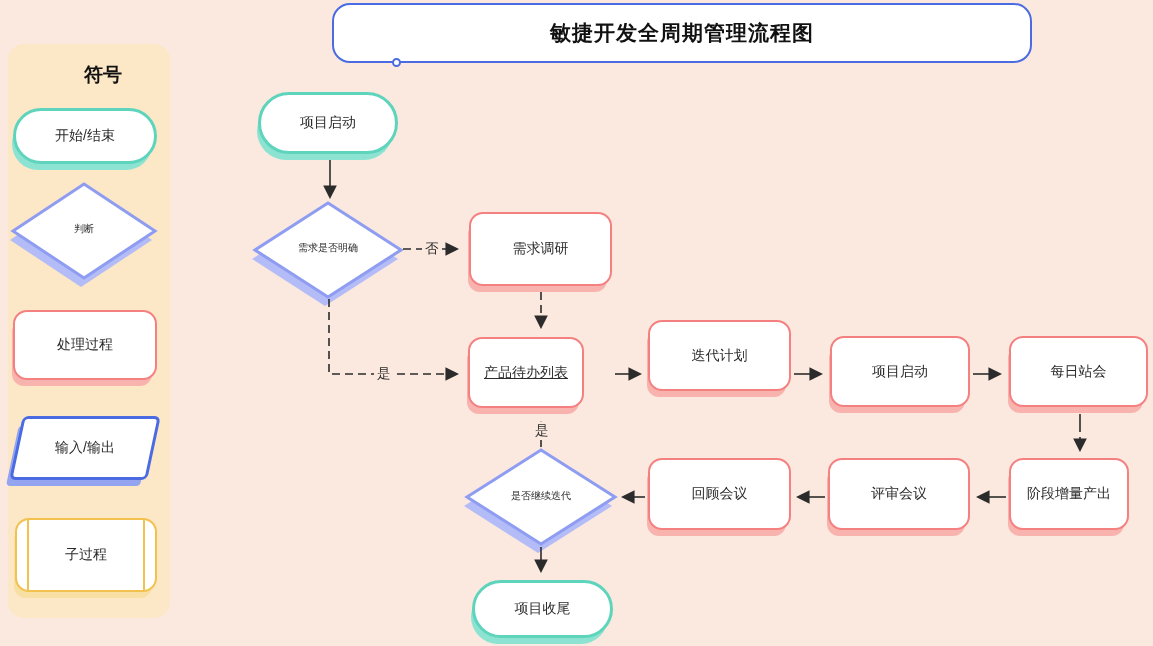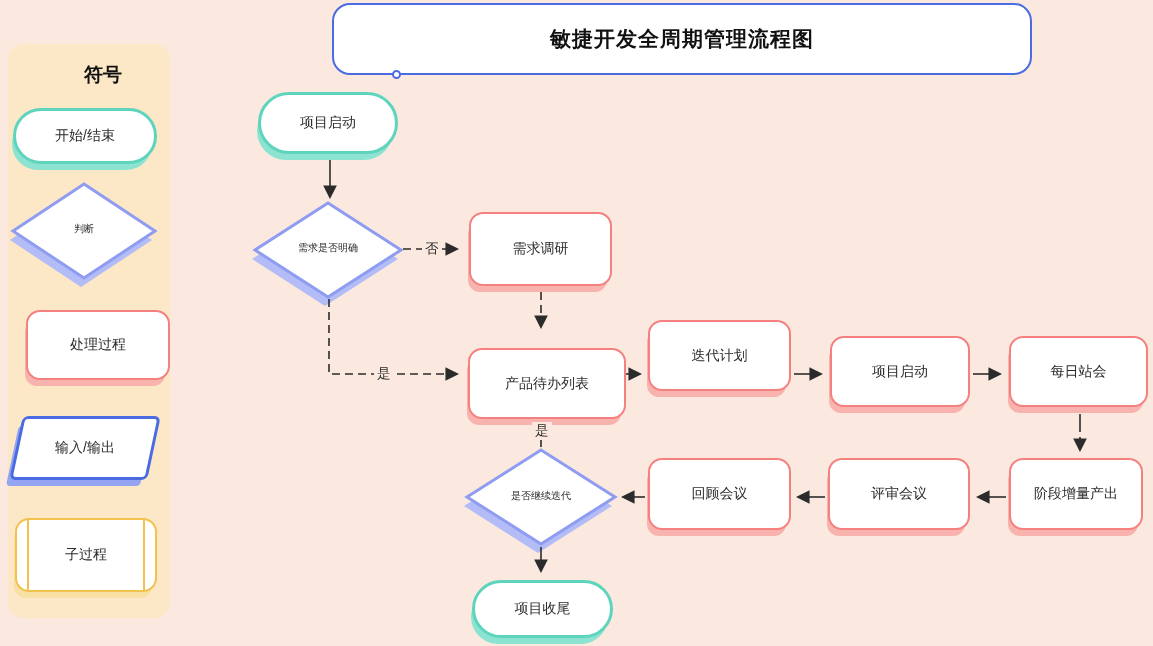--- a/index.html
+++ b/index.html
@@ -9,21 +9,21 @@
     --periwinkle:#8e9cf1; --periwinkle-shadow:#b3bcf7;
     --blue:#4a6be1; --blue-shadow:#93a4f0;
     --yellow:#f2c14e; --yellow-shadow:#f8dfa3;
     --text:#2b2b2b;
   }
   *{box-sizing:border-box;margin:0;padding:0;}
   body{font-family:"Liberation Sans","DejaVu Sans",sans-serif;background:var(--page-bg);}
   #canvas{position:relative;width:1153px;height:646px;background:var(--page-bg);overflow:hidden;}
 
   
-  .title-box{position:absolute;left:332px;top:3px;width:700px;height:72px;background:#fff;
+  .title-box{position:absolute;left:332px;top:3px;width:700px;height:60px;background:#fff;
     border:2.5px solid var(--blue);border-radius:18px;display:flex;align-items:center;justify-content:center;z-index:3;}
   .title-box h1{font-size:21px;font-weight:bold;color:#111;letter-spacing:1px;}
   .title-knob{position:absolute;left:58px;bottom:-6px;width:9px;height:9px;border-radius:50%;
     background:#fff;border:2.5px solid var(--blue);}
 
   
   .panel{position:absolute;left:8px;top:44px;width:162px;height:574px;background:var(--panel-bg);
     border-radius:16px;z-index:1;}
   .panel-header{position:absolute;left:8px;top:62px;width:162px;text-align:center;font-size:19px;
     font-weight:bold;color:#111;z-index:3;padding-left:28px;}
@@ -96,55 +96,55 @@
 
   <div class="title-box">
     <h1>敏捷开发全周期管理流程图</h1>
     <div class="title-knob"></div>
   </div>
 
   <div class="node teal" style="left:13px;top:108px;width:144px;height:56px;">
     <span>开始/结束</span>
   </div>
   <div class="dlabel" style="left:14px;top:222px;">判断</div>
-  <div class="node rect red" style="left:13px;top:310px;width:144px;height:70px;margin-left:13px;">
+  <div class="node rect red" style="left:13px;top:310px;width:144px;height:70px;">
     <span>处理过程</span>
   </div>
   <div class="node io" style="left:16px;top:416px;width:138px;height:64px;">
     <span class="unskew">输入/输出</span>
   </div>
   <div class="node rect sub" style="left:15px;top:518px;width:142px;height:74px;">
     <div class="sub-inner"></div>
     <span>子过程</span>
   </div>
 
   <div class="node teal" style="left:258px;top:92px;width:140px;height:62px;">
     <span>项目启动</span>
   </div>
 
   <div class="dlabel" style="left:258px;top:241px;">需求是否明确</div>
 
   <div class="node rect red" style="left:469px;top:212px;width:143px;height:74px;">
     <span>需求调研</span>
   </div>
 
-  <div class="node rect red" style="left:468px;top:348px;width:158px;height:71px;">
+  <div class="node rect red" style="left:468px;top:337px;width:116px;height:71px;text-decoration:underline;">
     <span>产品待办列表</span>
   </div>
   <div class="node rect red" style="left:648px;top:320px;width:143px;height:71px;">
     <span>迭代计划</span>
   </div>
   <div class="node rect red" style="left:830px;top:336px;width:140px;height:71px;">
     <span>项目启动</span>
   </div>
   <div class="node rect red" style="left:1009px;top:336px;width:139px;height:71px;">
     <span>每日站会</span>
   </div>
 
-  <div class="node rect red" style="left:1009px;top:458px;width:134px;height:72px;">
+  <div class="node rect red" style="left:1009px;top:458px;width:120px;height:72px;">
     <span>阶段增量产出</span>
   </div>
   <div class="node rect red" style="left:828px;top:458px;width:142px;height:72px;">
     <span>评审会议</span>
   </div>
   <div class="node rect red" style="left:648px;top:458px;width:143px;height:72px;">
     <span>回顾会议</span>
   </div>
 
   <div class="dlabel" style="left:471px;top:489px;">是否继续迭代</div>

